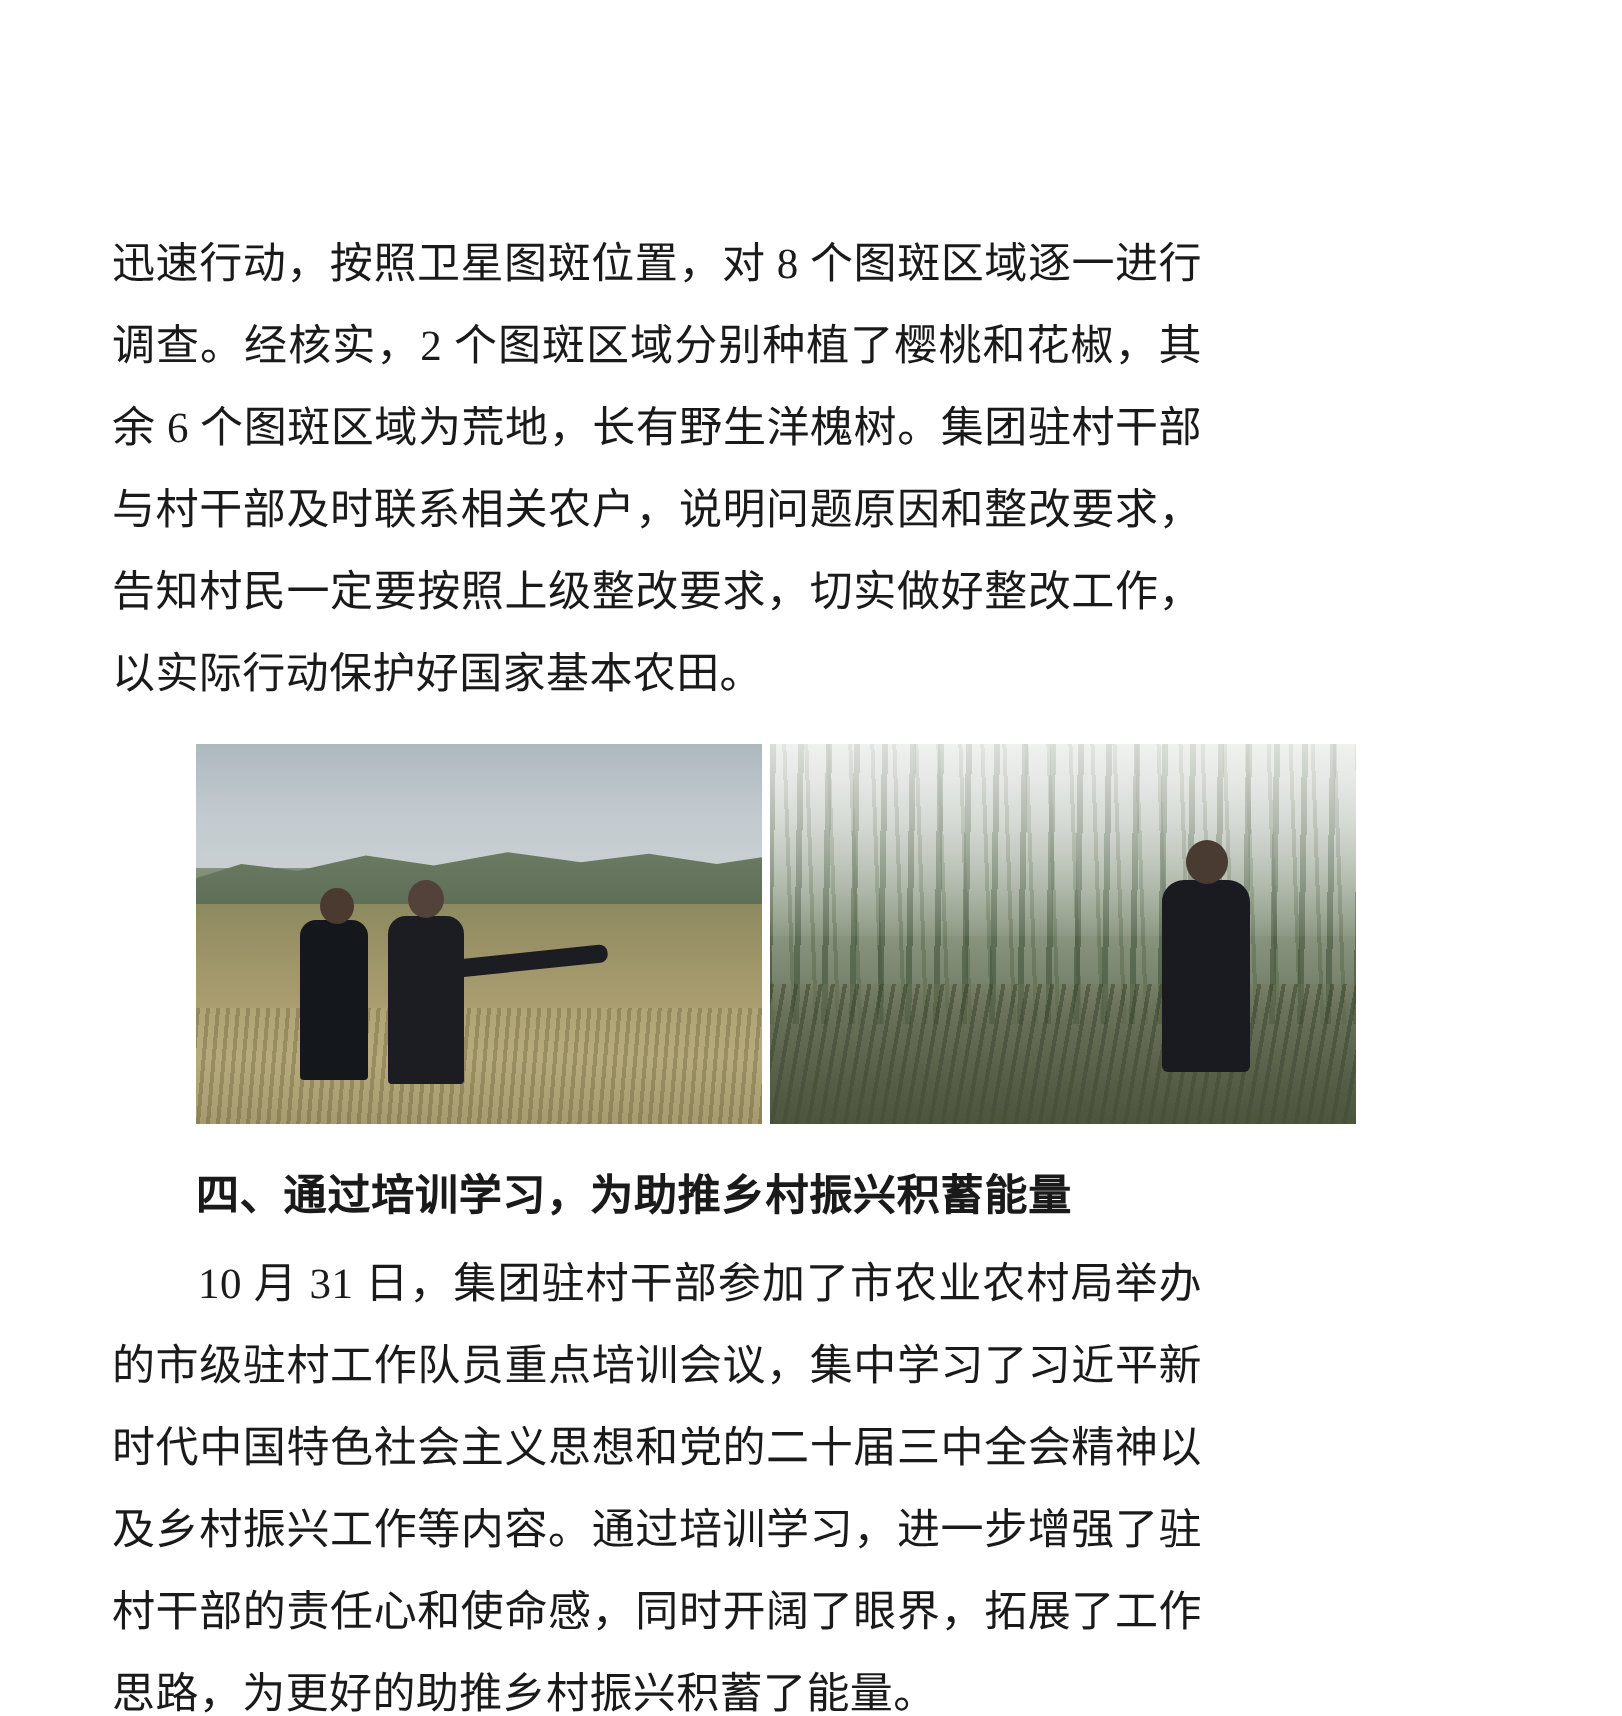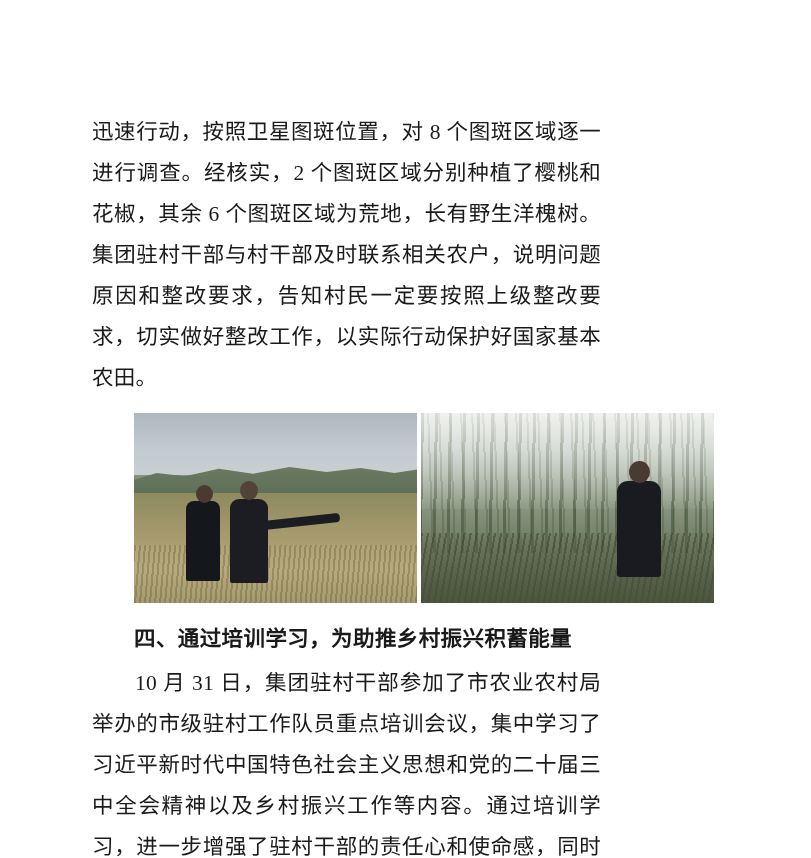--- a/index.html
+++ b/index.html
@@ -14,21 +14,21 @@
     font-family: "Liberation Serif", "DejaVu Serif", serif;
     color: #1a1a1a;
     overflow: hidden;
     position: relative;
   }
   .page {
     position: relative;
     width: 679px;
     height: 858px;
     box-sizing: border-box;
-    padding: 112px 78px 0 92px;
+    padding: 112px 78px 0 56px;
   }
   .para {
     font-size: 21.5px;
     line-height: 41px;
     text-align: justify;
     text-justify: inter-ideograph;
     letter-spacing: 0.2px;
     margin: 0;
     text-indent: 0;
   }

